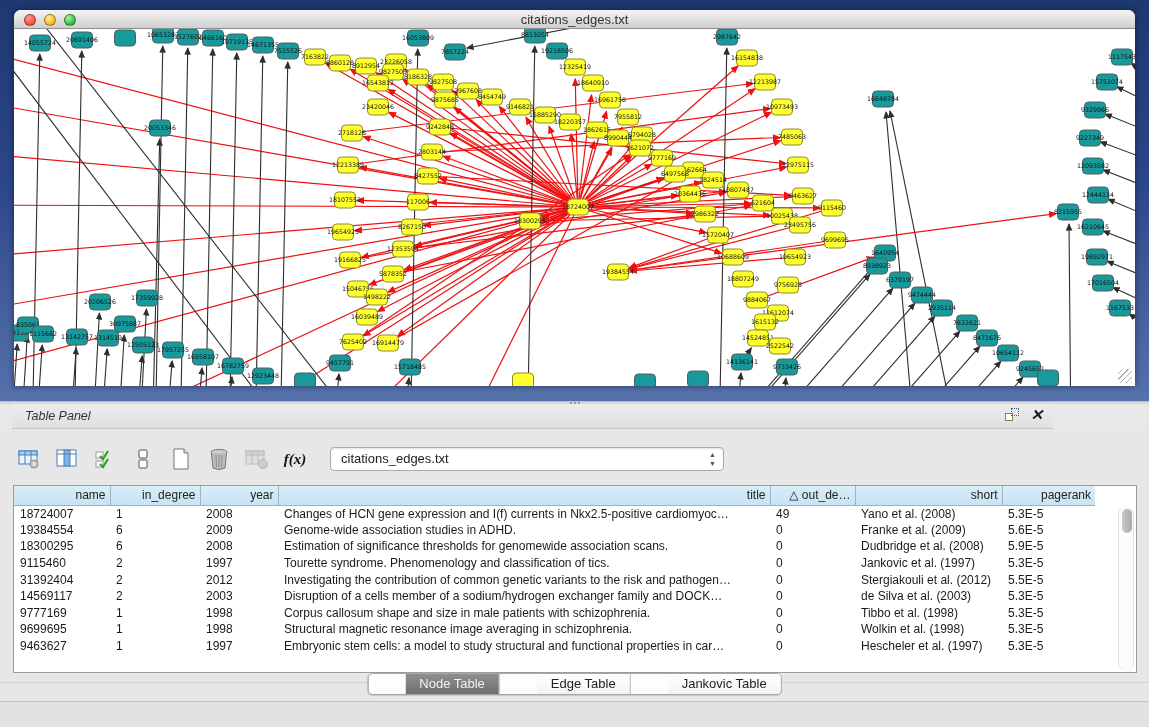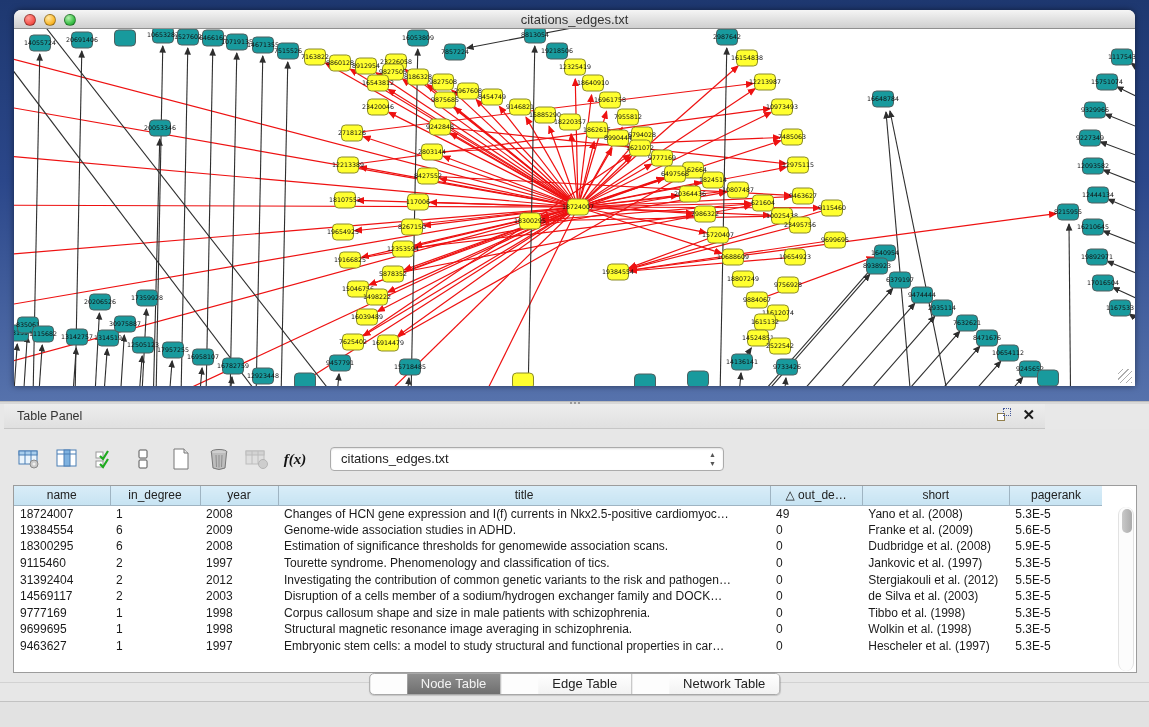--- a/index.html
+++ b/index.html
@@ -22,22 +22,22 @@
   .light.grn { background:radial-gradient(circle at 35% 30%, #b6f0b0,#3ec24a 60%,#1f9a2e); }
   .canvas { position:relative; width:1121px; height:357px; background:#fff; }
   svg text { font-family:"DejaVu Sans",sans-serif; }
   .resize-grip { position:absolute; right:3px; bottom:3px; width:14px; height:14px;
     background:repeating-linear-gradient(135deg, transparent 0 3px, #9a9a9a 3px 4px); opacity:.8; }
 
   
   .panel-splitter { position:absolute; left:0; top:401px; width:1149px; height:3px; background:#d8d8d8; border-top:1px solid #bdbdbd; }
   .splitter-handle { position:absolute; left:570px; top:0; width:12px; height:3px;
     background:repeating-linear-gradient(90deg,#9a9a9a 0 2px, transparent 2px 4px); }
-  .panel-header { position:absolute; left:4px; top:404px; width:1041px; height:25px;
-    background:linear-gradient(180deg,#ededed,#e0e0e0); border-bottom:1px solid #c6c6c6; }
+  .panel-header { position:absolute; left:12px; top:404px; width:1041px; height:25px;
+    background:linear-gradient(180deg,#ededed,#e0e0e0); border-bottom:1px solid #c6c6c6;font-style:italic; }
   .panel-header .ph-title { position:absolute; left:13px; top:5px; font-size:12.5px; color:#333; }
   .ph-icons { position:absolute; right:10px; top:3px; display:flex; gap:10px; align-items:center; }
   .float-ic { width:16px; height:16px; position:relative; }
   .float-ic .sq1 { position:absolute; left:1px; top:6px; width:8px; height:8px; border:1.5px solid #93804c; background:#fff; }
   .float-ic .sq2 { position:absolute; left:7px; top:1px; width:8px; height:8px; border:1.5px dotted #44589a; background:transparent; }
   .close-x { font-size:15px; font-weight:bold; color:#1a1a1a; line-height:16px; cursor:default; }
 
   .panel-body { position:absolute; left:0; top:429px; width:1149px; height:298px; background:#e7e7e7; }
 
   .toolbar { position:absolute; left:14px; top:14px; height:32px; display:flex; align-items:center; gap:8px; }
@@ -45,22 +45,22 @@
   .fx { font-family:"Liberation Serif",serif; font-style:italic; font-weight:bold; font-size:15px; color:#111; }
   .combo { position:relative; margin-left:12px; width:394px; height:24px; background:#fff;
     border:1px solid #ababab; border-radius:4px; box-shadow:inset 0 1px 2px rgba(0,0,0,.12);
     font-size:13px; color:#222; line-height:22px; padding-left:10px; }
   .combo .arrows { position:absolute; right:7px; top:2px; font-size:7px; color:#555; line-height:9px; text-align:center; }
 
   .table-wrap { position:absolute; left:13px; top:56px; width:1124px; height:188px;
     background:#fff; border:1px solid #9c9c9c; overflow:hidden; }
   table.grid { border-collapse:collapse; table-layout:fixed; font-size:12px; color:#1a1a1a; }
   table.grid th { background:linear-gradient(180deg,#d9edf8,#c7e3f2); border:1px solid #9fb4c2;
-    border-top:none; font-weight:normal; font-size:12px; color:#222; height:19px; padding:0 15px;
-    overflow:hidden; white-space:nowrap; }
+    border-top:none; font-weight:normal; font-size:12px; color:#222; height:19px; padding:0 4px;
+    overflow:hidden; white-space:nowrap;text-align:right; }
   table.grid th:first-child { border-left:none; }
   table.grid th:last-child { border-right:none;margin-top:32px; }
   table.grid td { height:16.6px; padding:0 0 0 6px; white-space:nowrap; overflow:hidden; }
   .vscroll { position:absolute; right:2px; top:21px; width:16px; height:164px; background:#fcfcfc;
     border-left:1px solid #e2e2e2; border-right:1px solid #e2e2e2; border-radius:8px; }
   .vthumb { position:absolute; left:3px; top:2px; width:10px; height:24px; border-radius:6px;
     background:linear-gradient(90deg,#c9c9c9,#ababab); }
 
   .tabs-line { position:absolute; left:0; top:253px; width:1149px; height:1px; background:#d2d2d2; }
   .tabs { position:absolute; left:50%; top:244px; transform:translateX(-50%); display:flex;
@@ -959,21 +959,21 @@
       </table>
       <div class="vscroll">
         <div class="vthumb"></div>
       </div>
     </div>
 
     <div class="tabs-line"></div>
     <div class="tabs" id="tabs">
         <div class="tab active">Node Table</div>
         <div class="tab">Edge Table</div>
-        <div class="tab">Network Table</div>
+        <div class="tab">Jankovic Table</div>
       </div>
 
     <div class="statusbar">
       <div class="mem">
         <span class="mem-label">Memory: OK</span>
         <span class="mem-dot"></span>
       </div>
     </div>
 
   </div>

